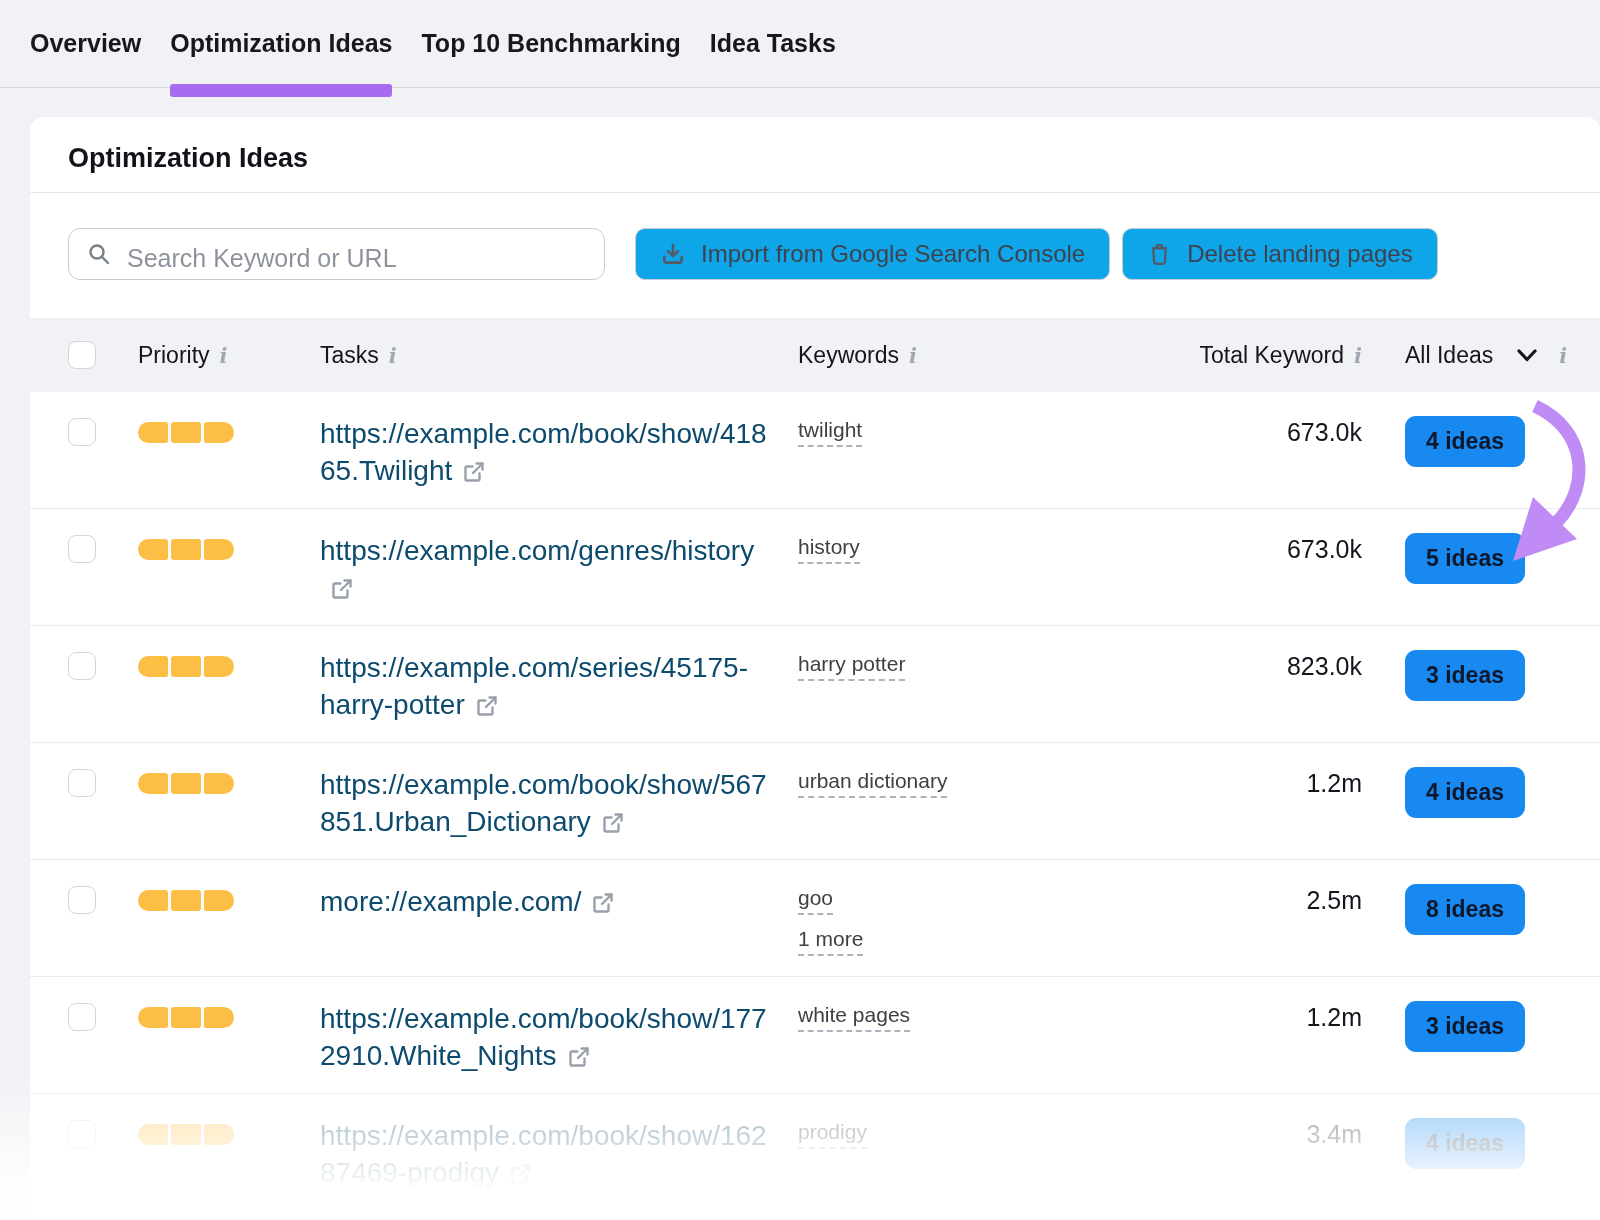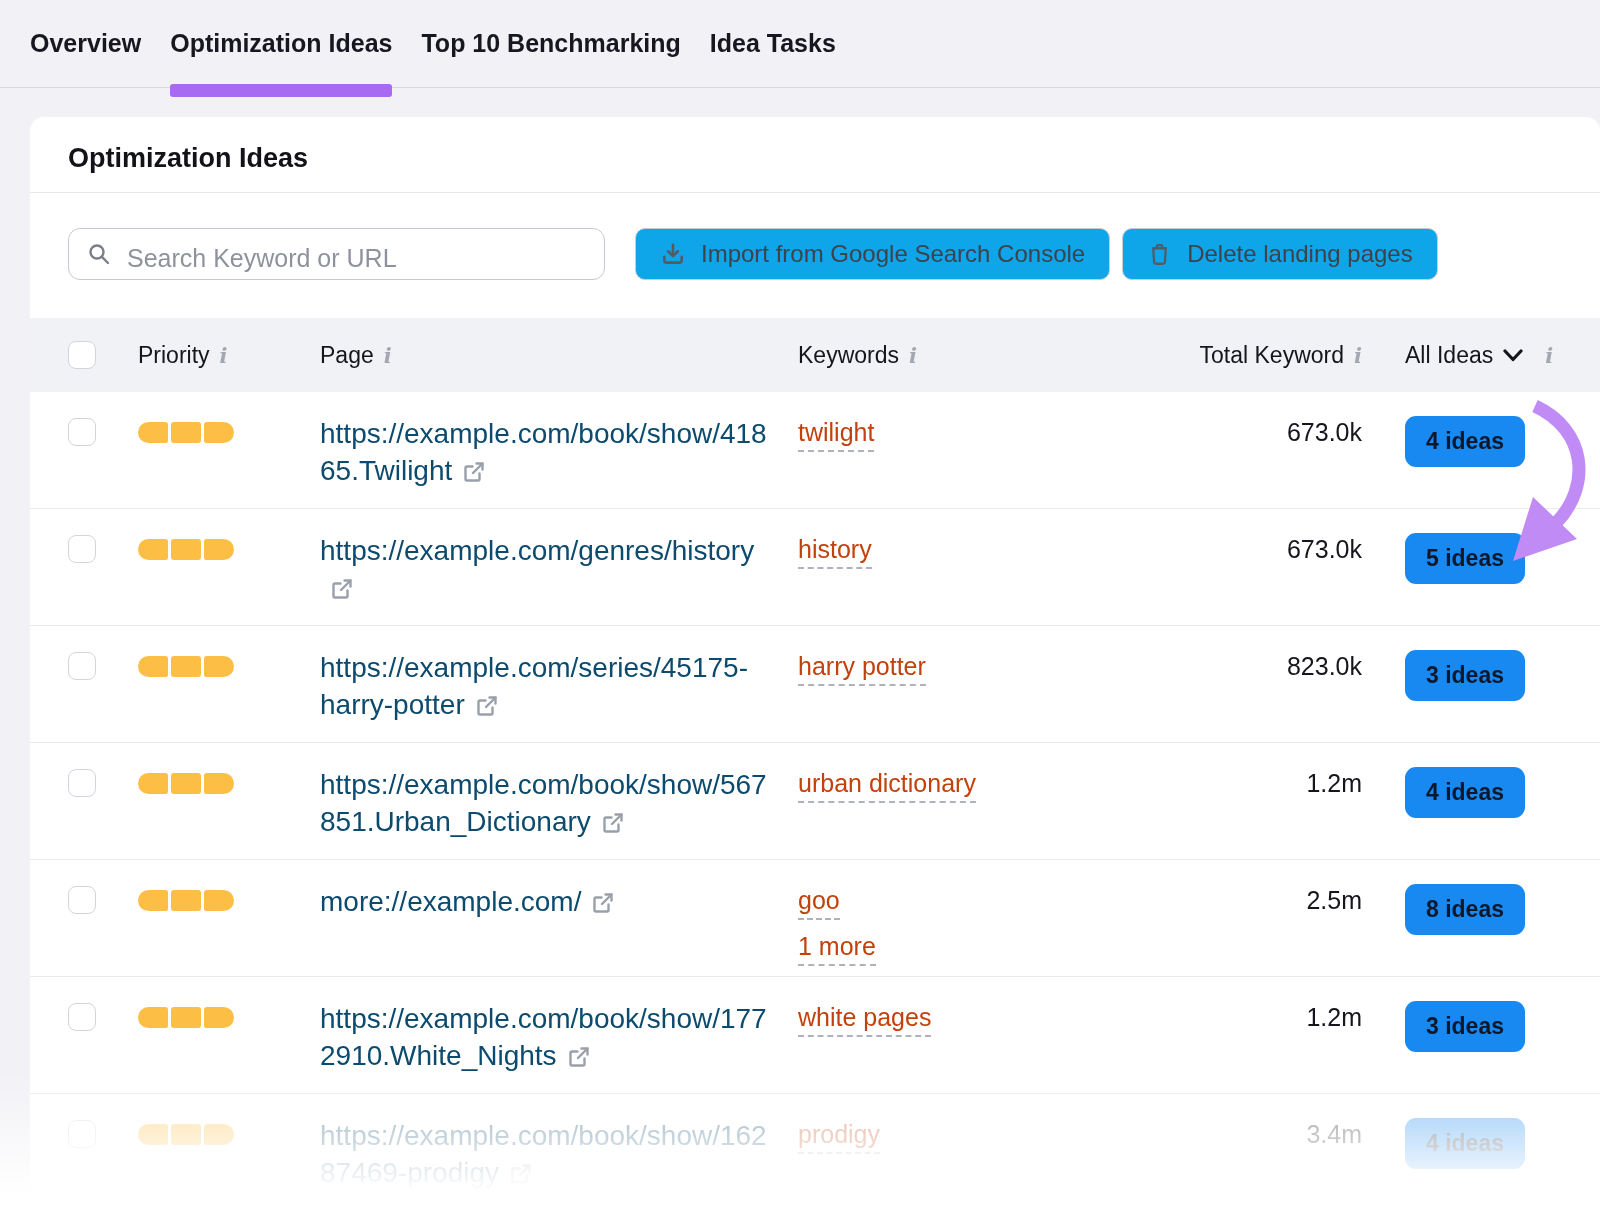--- a/index.html
+++ b/index.html
@@ -71,21 +71,21 @@
   .cb-cell{padding-top:26px}
   .cb{width:28px;height:28px;border:1.5px solid #d2d5dc;border-radius:8px;background:#fff;box-sizing:border-box;cursor:pointer}
   .pr-cell{padding-top:30px}
   .priority{display:flex;gap:3px;width:96px;height:21px}
   .priority i{flex:1;background:#fcbe45;border-radius:3px}
   .priority i:first-child{border-radius:11px 3px 3px 11px}
   .priority i:last-child{border-radius:3px 11px 11px 3px}
   .page-cell{padding-top:23px;width:455px;font-size:28px;line-height:37px;color:#0c4a6e;overflow-wrap:anywhere}
   .ext-icon{display:inline-block;vertical-align:-4px;margin-left:10px;cursor:pointer}
   .kw-cell{padding-top:26px;display:flex;flex-direction:column;align-items:flex-start;gap:12px}
-  .kw{font-size:25px;color:#c2410c;border-bottom:2px dashed #aeb2bc;padding-bottom:3px;cursor:pointer}
+  .kw{font-size:21px;color:#404040;border-bottom:2px dashed #aeb2bc;padding-bottom:3px;cursor:pointer}
   .vol-cell{padding-top:26px;text-align:right;font-size:25px;color:#15151d;padding-right:0}
   .ideas-cell{padding-top:24px;padding-left:43px}
   .ideas-btn{
     display:inline-block;background:#1789f0;color:#0f172a;border:none;cursor:pointer;
     font-size:23px;font-weight:700;padding:12px 21px;border-radius:11px;
     font-family:"Liberation Sans",sans-serif;
   }
   .faded{opacity:.5}
 
   
@@ -151,33 +151,33 @@
 
   <div class="grid thead">
     <div class="cb-cell" style="padding-top:0">
       <div class="cb"></div>
     </div>
     <div class="hc">
       <span>Priority</span>
       <span class="info-i">i</span>
     </div>
     <div class="hc">
-      <span>Page</span>
+      <span>Tasks</span>
       <span class="info-i">i</span>
     </div>
     <div class="hc">
       <span>Keywords</span>
       <span class="info-i">i</span>
     </div>
     <div class="hc hc-right">
       <span>Total Keyword</span>
       <span class="info-i">i</span>
     </div>
     <div class="hc hc-ideas">
-      <span style="display:flex;align-items:center;gap:10px;cursor:pointer">
+      <span style="display:flex;align-items:center;gap:24px;cursor:pointer">
         <span>All Ideas</span>
         <svg width="20" height="13" viewBox="0 0 20 13" fill="none" stroke="#15151d" stroke-width="3.2" stroke-linecap="round" stroke-linejoin="round">
           <polyline points="2,2 10,10.5 18,2"></polyline>
         </svg>
       </span>
       <span class="info-i" style="margin-left:12px">i</span>
     </div>
   </div>
 
   <div class="grid trow">

